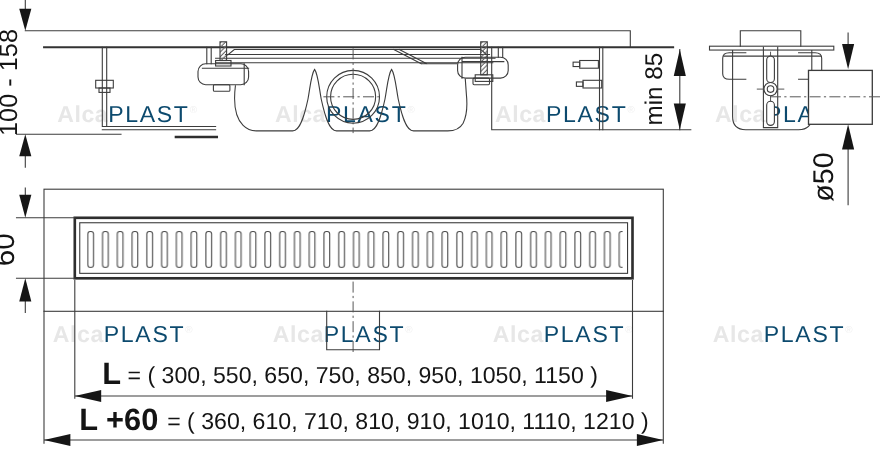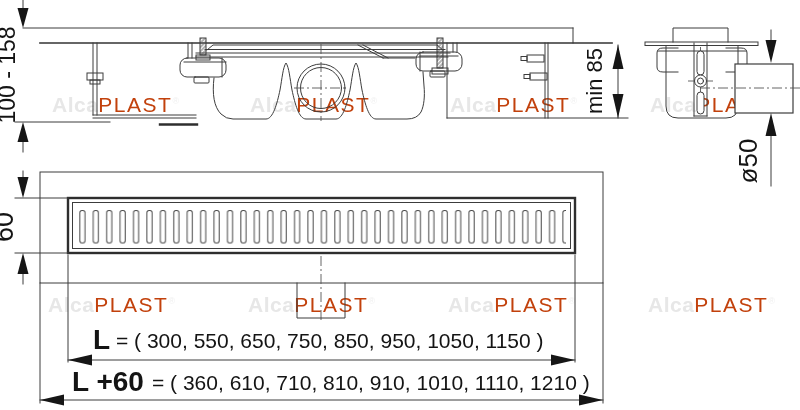--- a/index.html
+++ b/index.html
@@ -1,20 +1,20 @@
 <!DOCTYPE html>
 <html><head>
 <meta charset="utf-8">
 <style>
   html,body{margin:0;padding:0;background:#fff;}
   .stage{position:relative;width:800px;height:410px;background:#fff;overflow:hidden;
          font-family:"Liberation Sans",sans-serif;}
   .wm{position:absolute;color:#e7e7e7;font-size:21px;font-weight:bold;
       letter-spacing:.5px;white-space:nowrap;user-select:none;line-height:1;}
-  .wm .plast{color:#c2410c;font-weight:normal;letter-spacing:1.5px;}
+  .wm .plast{color:#0c4a6e;font-weight:normal;letter-spacing:1.5px;}
   .wm .reg{color:#efefef;font-size:9px;vertical-align:super;font-weight:normal;}
   svg{position:absolute;left:0;top:0;}
   .s{stroke:#3c3c3c;fill:none;stroke-width:1;stroke-linecap:square;}
   .s2{stroke:#333;fill:none;stroke-width:1.7;stroke-linecap:square;}
   .s3{stroke:#2e2e2e;fill:none;stroke-width:2.4;stroke-linecap:square;}
   .cl{stroke:#555;fill:none;stroke-width:.9;stroke-dasharray:10 3 2 3;}
   .ar{fill:#161616;stroke:none;}
   .tx{fill:#141414;font-family:"Liberation Sans",sans-serif;}
   .wh{fill:#fff;}
 </style>

